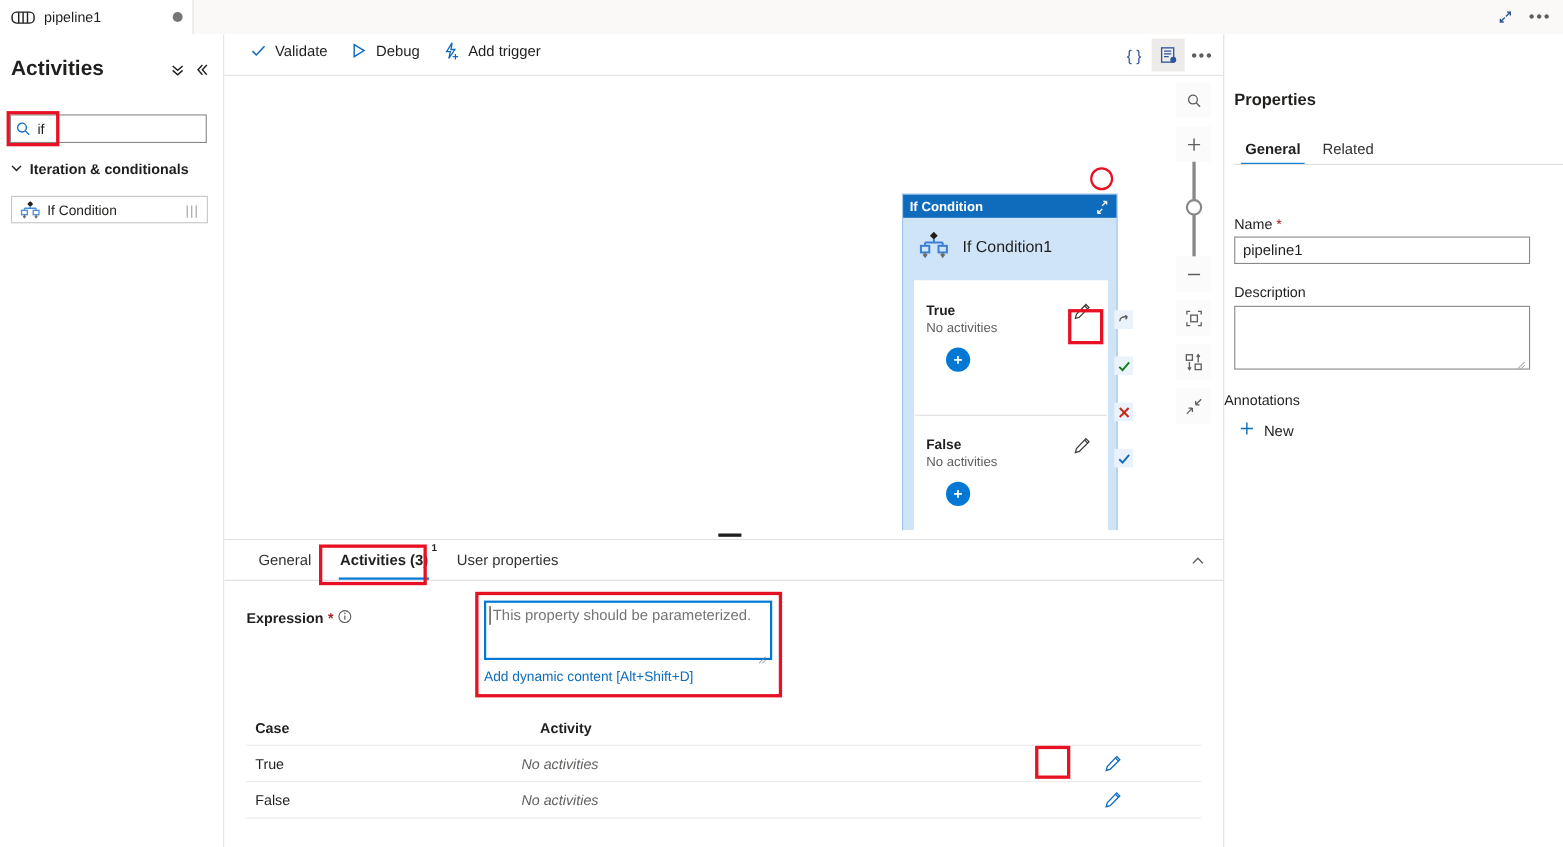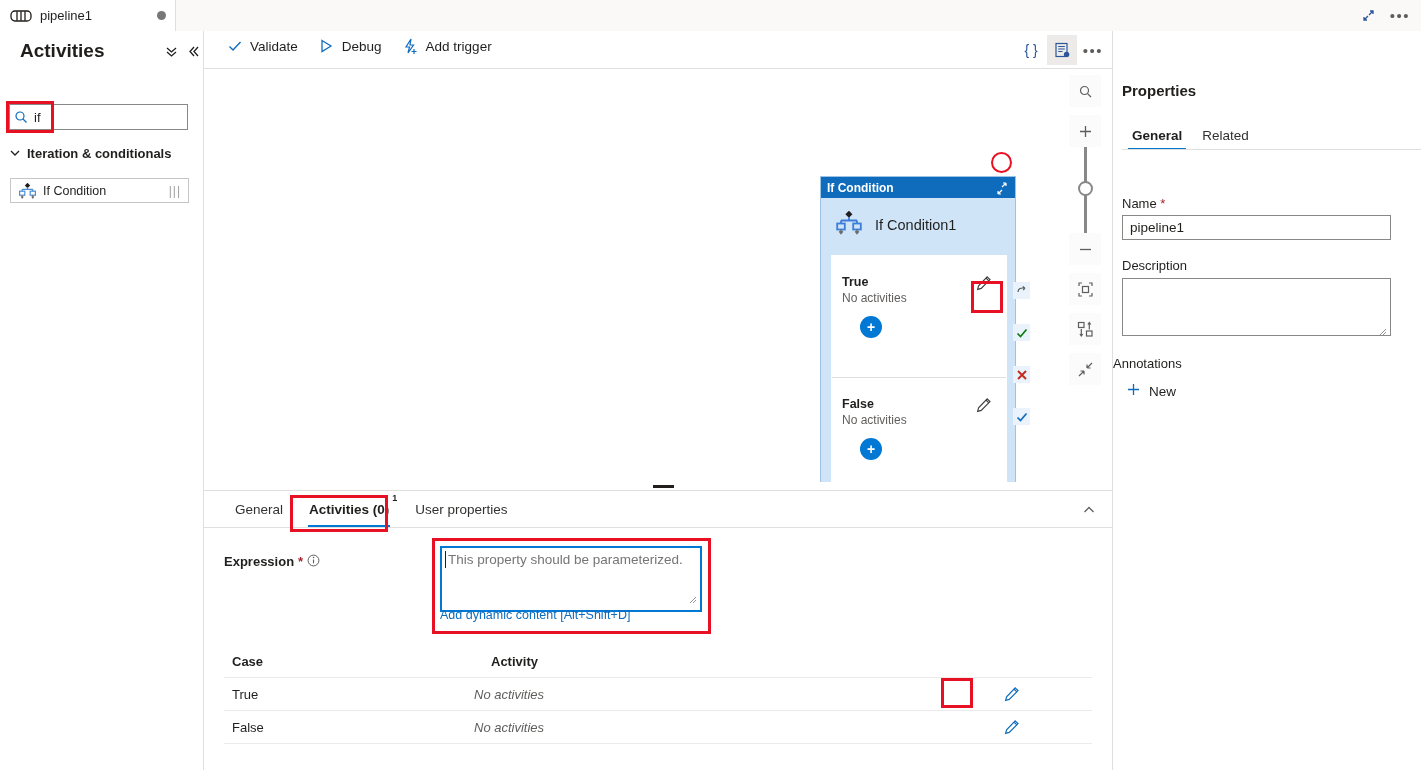--- a/index.html
+++ b/index.html
@@ -42,22 +42,22 @@
     cursor:pointer; color:#2b579a;
   }
   .dots { color:#605e5c; letter-spacing:1.5px; font-size:15px; line-height:1; }
 
   
   #sidebar {
     position:absolute; left:0; top:31px; width:204px; bottom:0;
     background:#ffffff; border-right:1px solid #e1dfdd;
   }
   #sb-head {
-    position:absolute; left:10px; top:9px; width:204px; height:34px;
-    display:flex; align-items:flex-start; padding:0 10px;
+    position:absolute; left:0; top:9px; width:204px; height:34px;
+    display:flex; align-items:flex-end; padding:0 10px;
   }
   #sb-title { font-size:19px; font-weight:600; color:#201f1e; flex:1; }
   .sb-chev { width:22px; height:22px; display:flex;align-items:center;justify-content:center;
     color:#201f1e; cursor:pointer; }
   #search-wrap {
     position:absolute; left:9px; top:73px; width:179px; height:26px;
     border:1px solid #8a8886; background:#fff; display:flex; align-items:center;
   }
   #search-hl {
     position:absolute; left:6px; top:70px; width:48px; height:32px;
@@ -208,21 +208,21 @@
     font-size:13px; color:#201f1e; font-weight:600;
   }
   .req { color:#a4262c; }
   .info-ico { color:#605e5c; display:flex; align-items:center; }
 
   #expr-box-hl {
     position:absolute; left:228px; top:47px; width:279px; height:96px;
     border:3px solid #e81123; pointer-events:none; z-index:8;
   }
   #expr-field {
-    position:absolute; left:236px; top:55px; width:262px; height:66px;
+    position:absolute; left:236px; top:55px; width:262px; height:54px;
     border:2px solid #0078d4; background:#ffffff; padding:4px 6px;
     font-family:inherit; font-size:13.5px; color:#605e5c; resize:none; outline:none;
     overflow:hidden;
   }
   #expr-caret {
     position:absolute; left:241px; top:60px; width:1px; height:17px; background:#201f1e;
   }
   #expr-resize {
     position:absolute; left:484px; top:101px; width:9px; height:9px; color:#8a8886;
     pointer-events:none;
@@ -533,21 +533,21 @@
 <div id="splitter">
   <div id="grabber"></div>
 </div>
 
 <div id="bottom">
   <div id="btabs">
     <div class="btab">
       <span>General</span>
     </div>
     <div class="btab active">
-      <span>Activities (0)</span>
+      <span>Activities (3)</span>
       <span class="btab-badge">1</span>
     </div>
     <div class="btab">
       <span>User properties</span>
     </div>
     <div id="collapse-btn">
       <svg width="14" height="14" viewBox="0 0 14 14">
         <path d="M2.5 9 L7 4.5 L11.5 9" fill="none" stroke="#605e5c" stroke-width="1.3"></path>
       </svg>
     </div>

